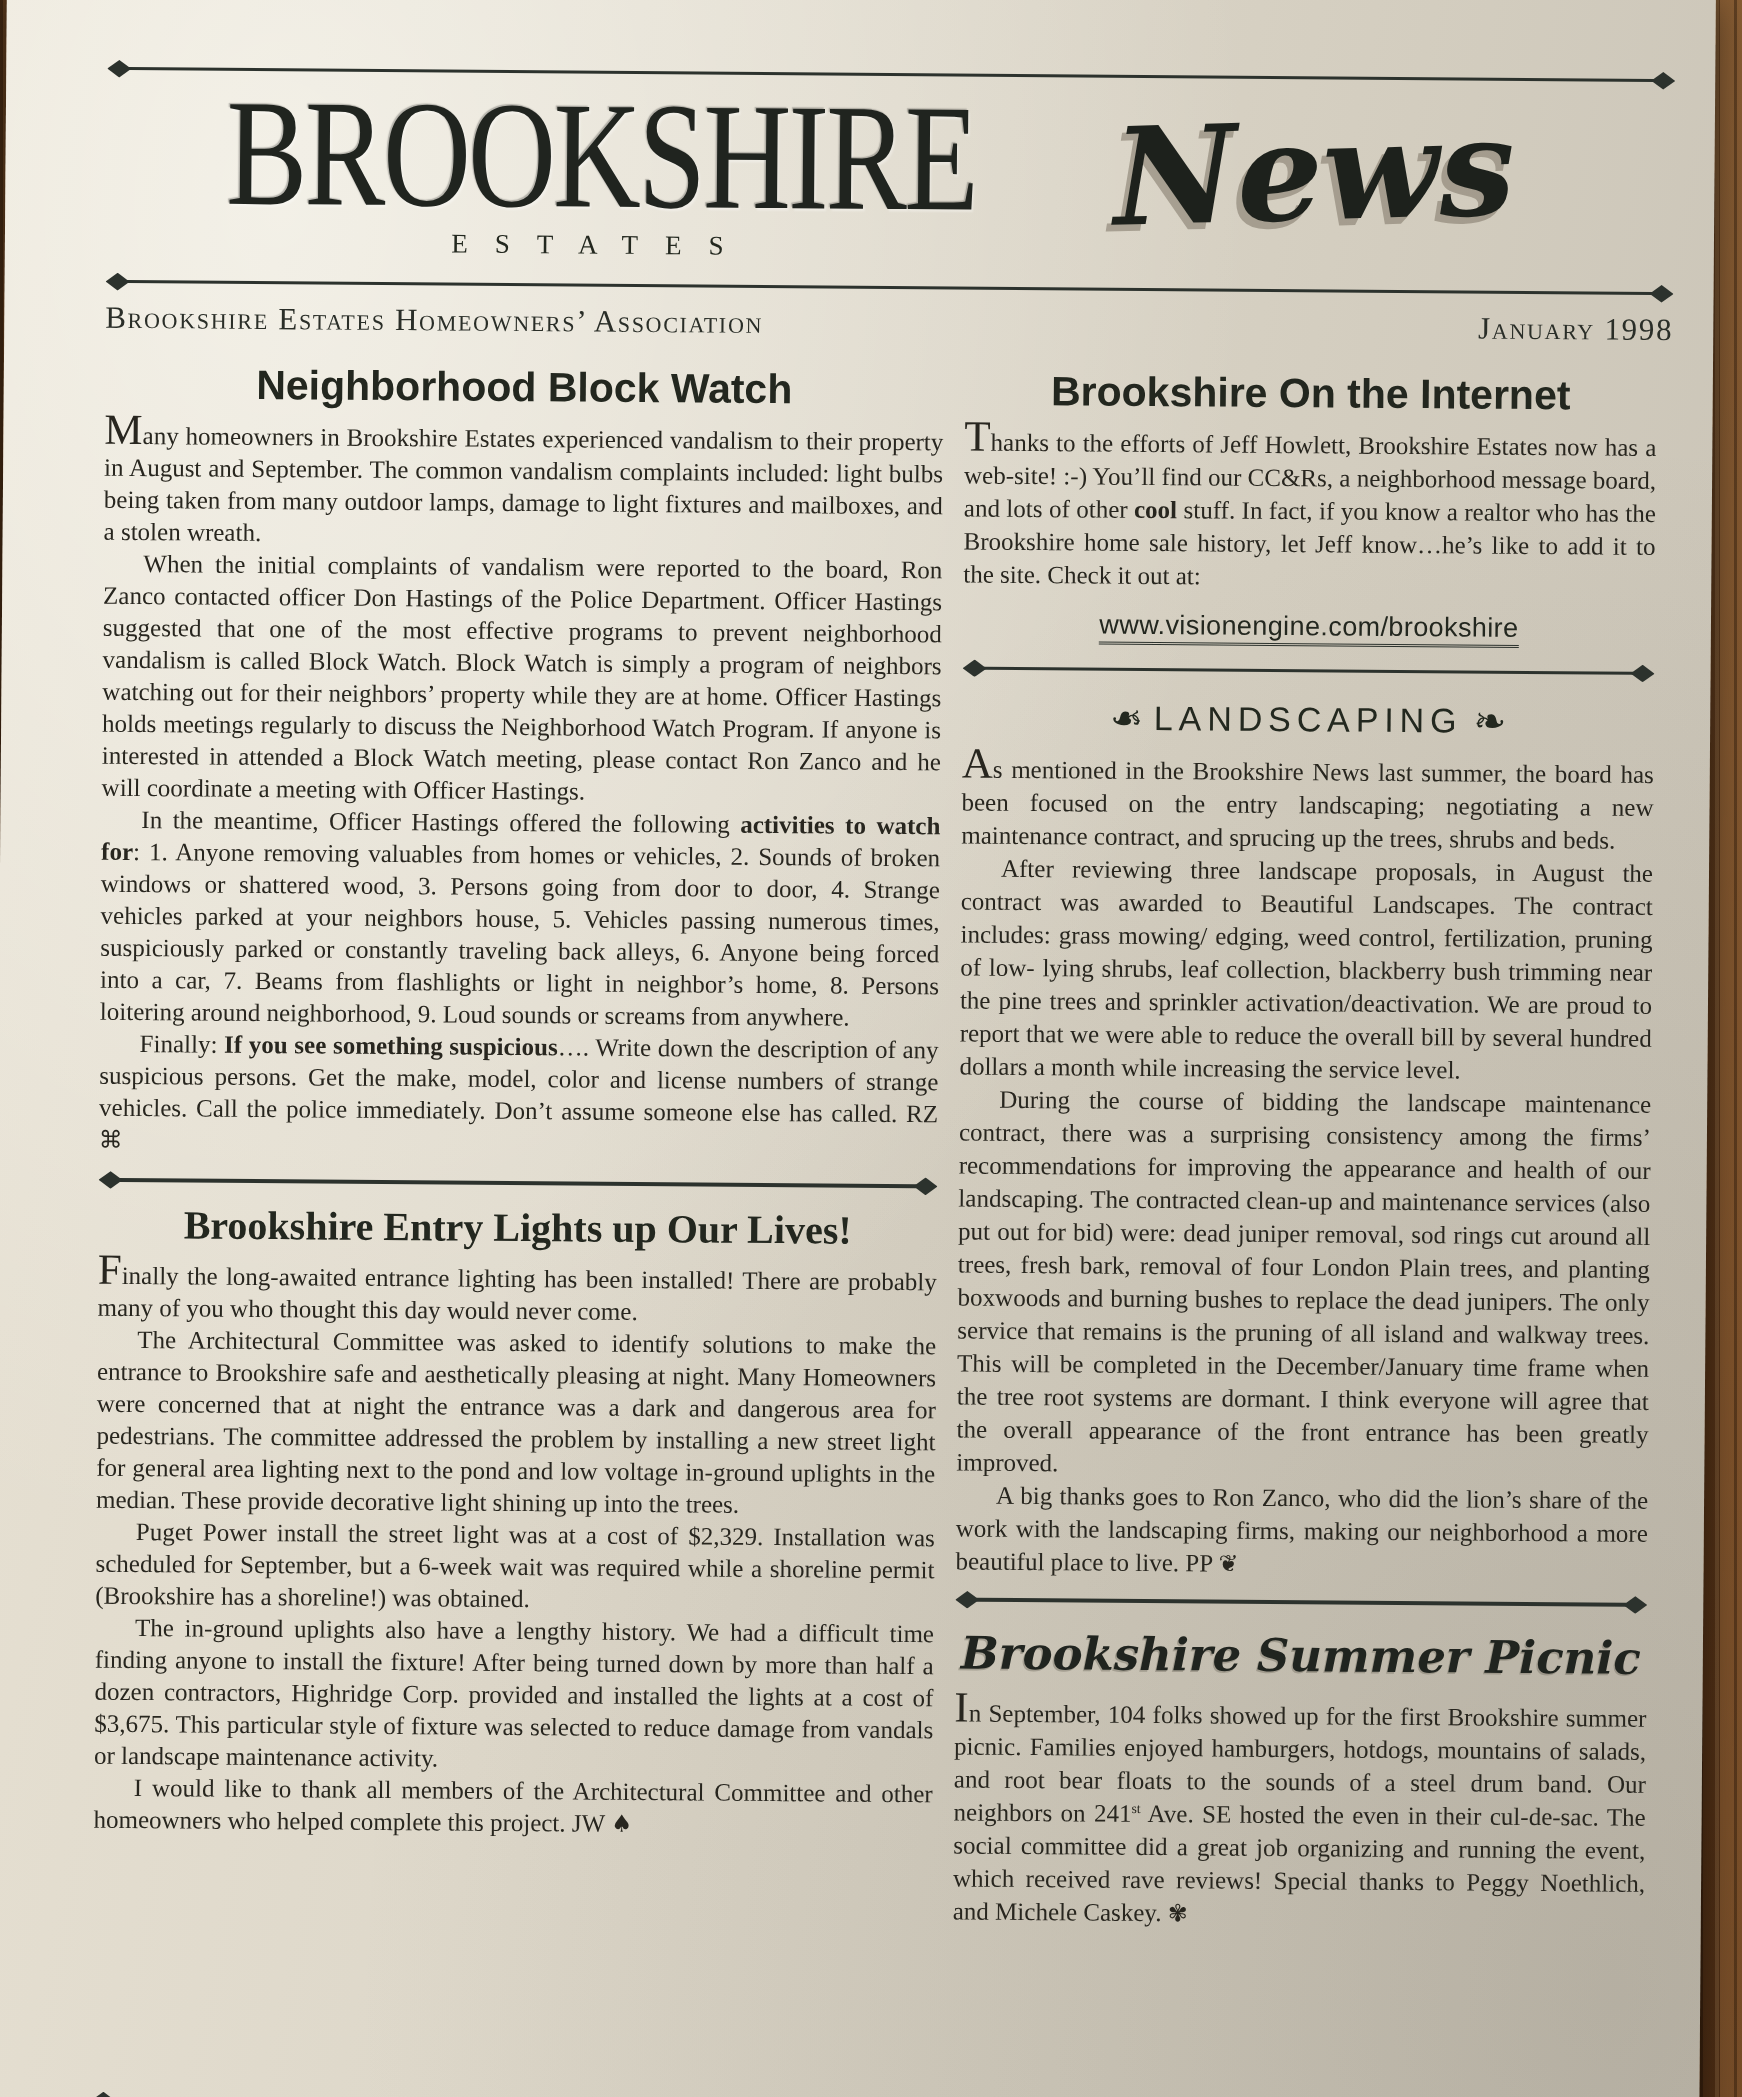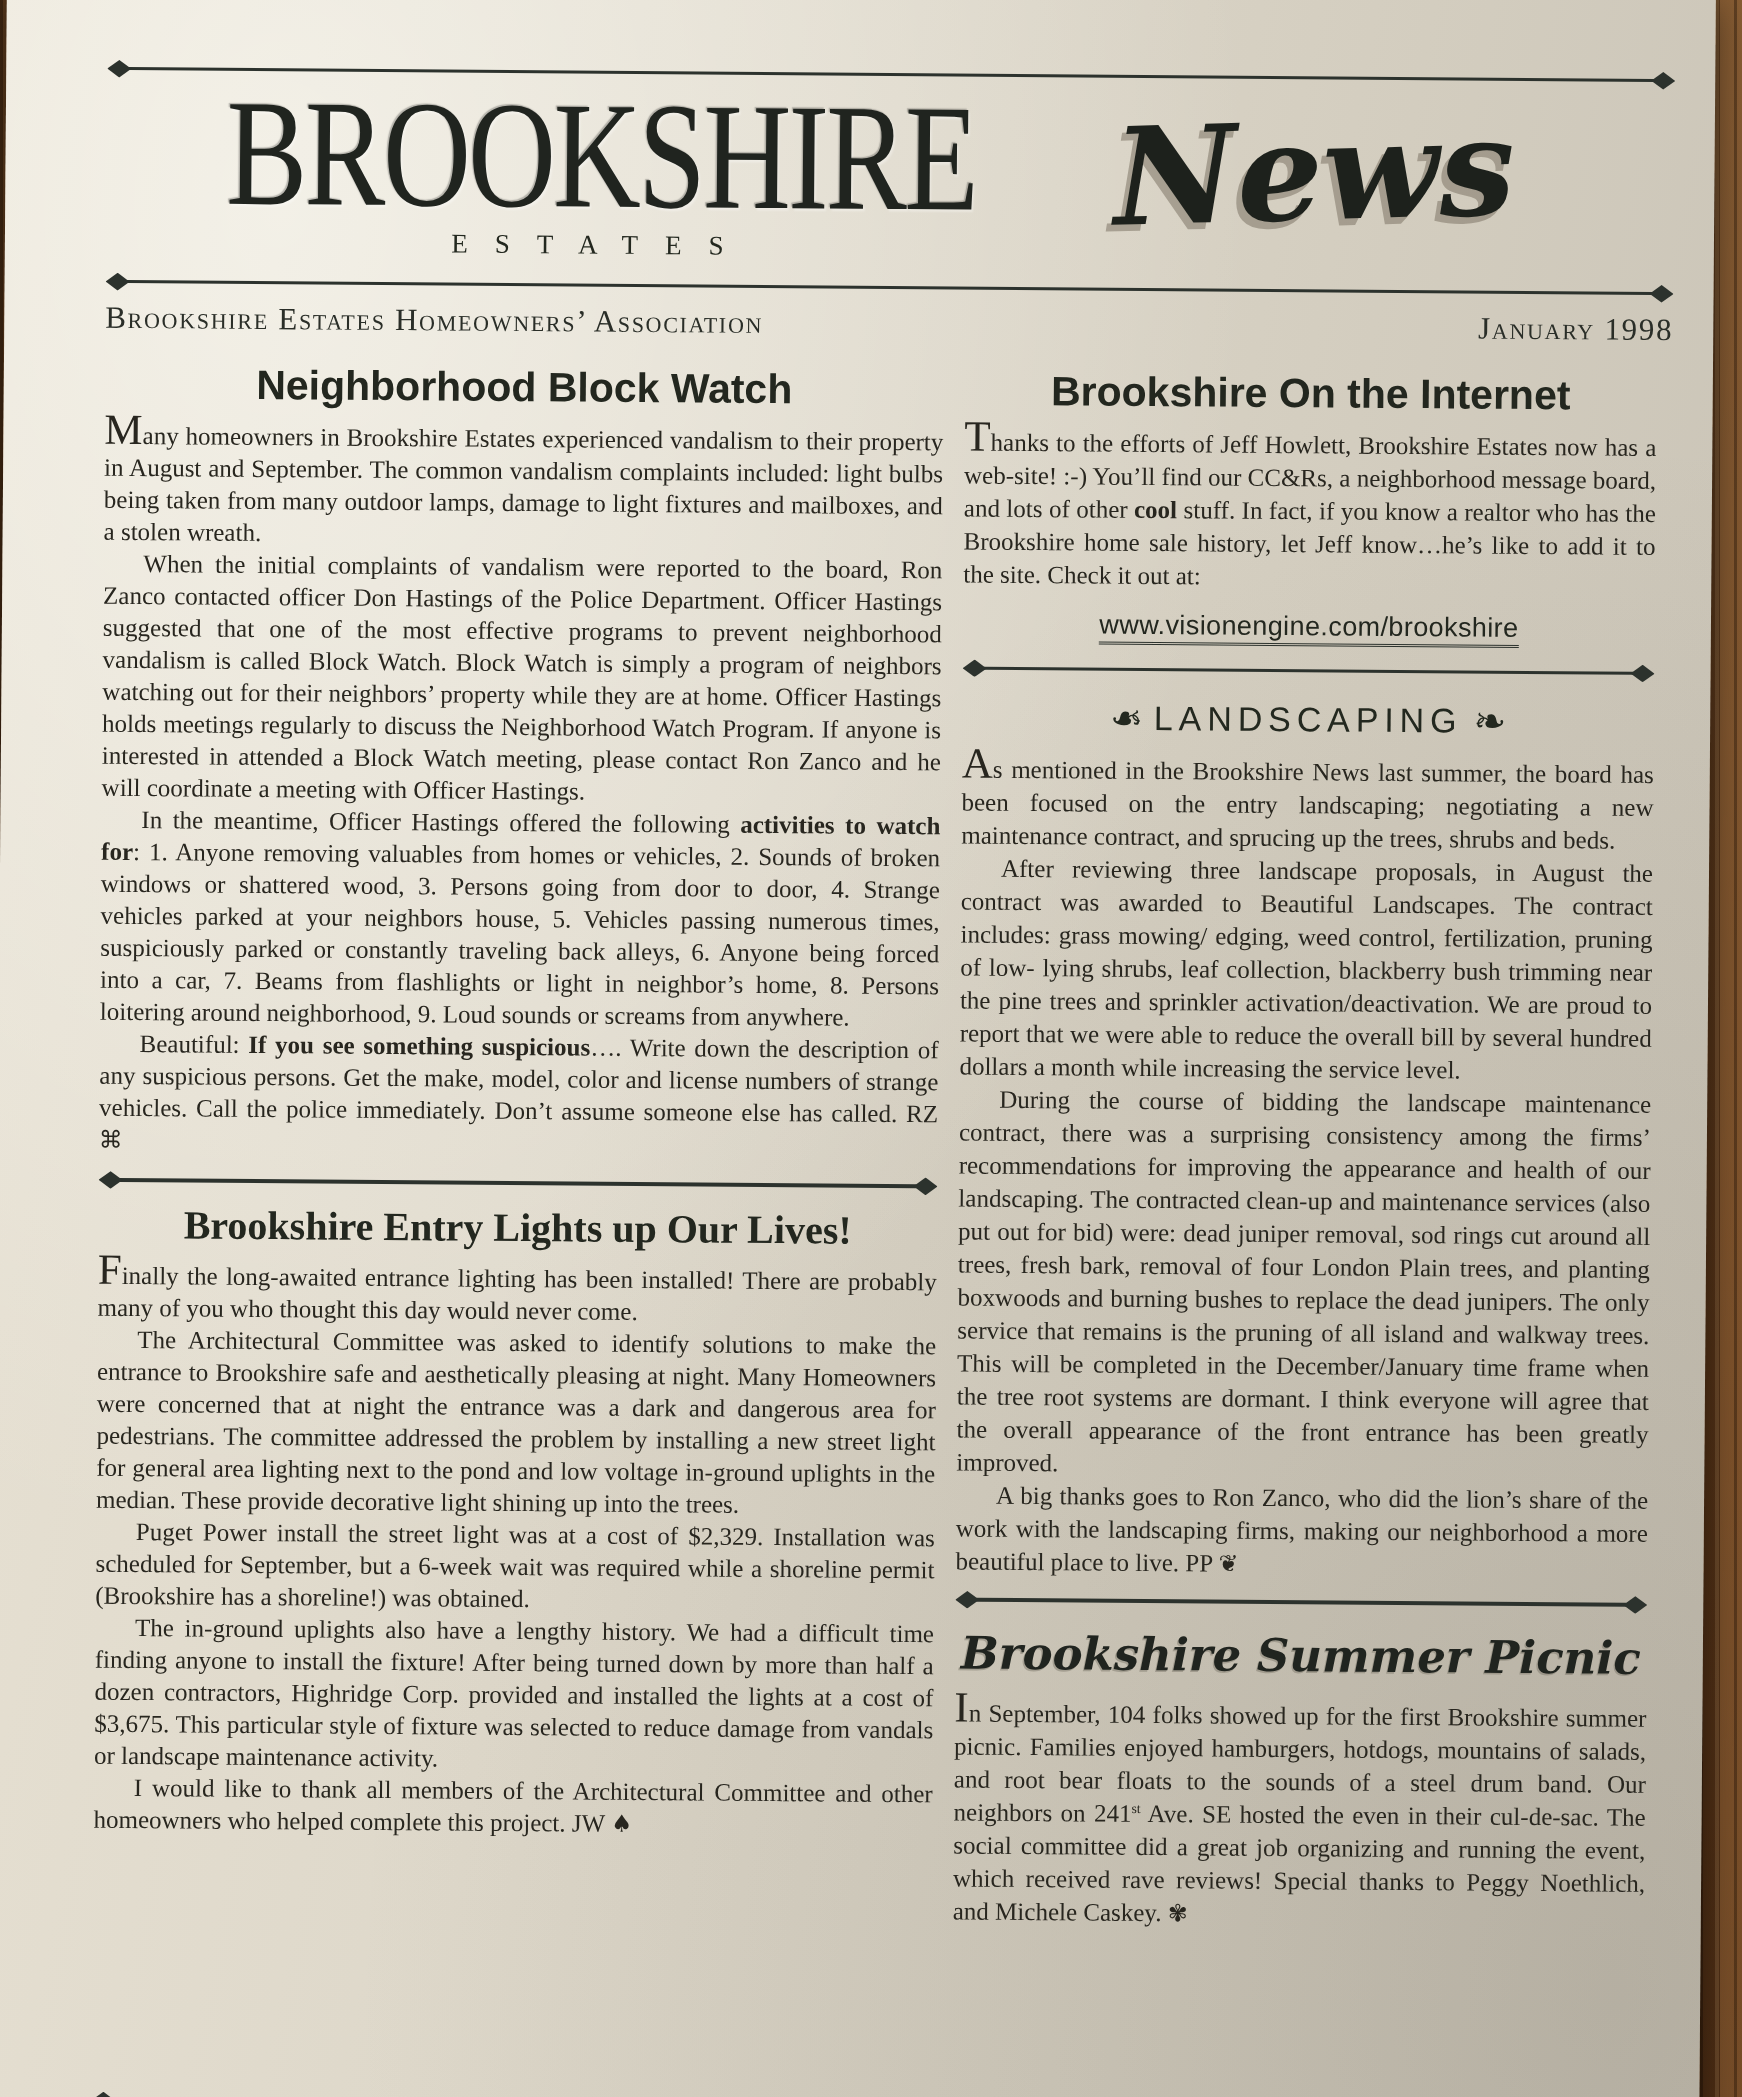--- a/index.html
+++ b/index.html
@@ -118,21 +118,21 @@
     </header>
 
     <div class="cols">
 
       <section class="col-left">
         <h2 class="head-sans">Neighborhood Block Watch</h2>
         <div class="body">
             <p class="para lede"><span class="seg-plain">Many homeowners in Brookshire Estates experienced vandalism to their property in August and September.  The common vandalism complaints included: light bulbs being taken from many outdoor lamps, damage to light fixtures and mailboxes, and a stolen wreath.</span></p>
             <p class="para ind"><span class="seg-plain">When the initial complaints of vandalism were reported to the board, Ron Zanco contacted officer Don Hastings of the Police Department.  Officer Hastings suggested that one of the most effective programs to prevent neighborhood vandalism is called Block Watch.  Block Watch is simply a program of neighbors watching out for their neighbors’ property while they are at home. Officer Hastings holds meetings regularly to discuss the Neighborhood Watch Program. If anyone is interested in attended a Block Watch meeting, please contact Ron Zanco and he will coordinate a meeting with Officer Hastings.</span></p>
             <p class="para ind"><span class="seg-plain">In the meantime, Officer Hastings offered the following </span><span class="seg-bold">activities to watch for</span><span class="seg-plain">: 1. Anyone removing valuables from homes or vehicles, 2. Sounds of broken windows or shattered wood, 3. Persons going from door to door, 4. Strange vehicles parked at your neighbors house, 5. Vehicles passing numerous times, suspiciously parked or constantly traveling back alleys, 6. Anyone being forced into a car, 7. Beams from flashlights or light in neighbor’s home, 8. Persons loitering around neighborhood, 9. Loud sounds or screams from anywhere.</span></p>
-            <p class="para ind"><span class="seg-plain">Beautiful: </span><span class="seg-bold">If you see something suspicious</span><span class="seg-plain">…. Write down the description of any suspicious persons. Get the make, model, color and license numbers of strange vehicles. Call the police immediately. Don’t assume someone else has called.  RZ </span><span class="seg-dingbat">⌘</span></p>
+            <p class="para ind"><span class="seg-plain">Finally: </span><span class="seg-bold">If you see something suspicious</span><span class="seg-plain">…. Write down the description of any suspicious persons. Get the make, model, color and license numbers of strange vehicles. Call the police immediately. Don’t assume someone else has called.  RZ </span><span class="seg-dingbat">⌘</span></p>
           </div>
 
         <div class="rule divider">
           <span class="dia"></span>
           <span class="shaft"></span>
           <span class="dia"></span>
         </div>
 
         <h2 class="head-serif">Brookshire Entry Lights up Our Lives!</h2>
         <div class="body">

